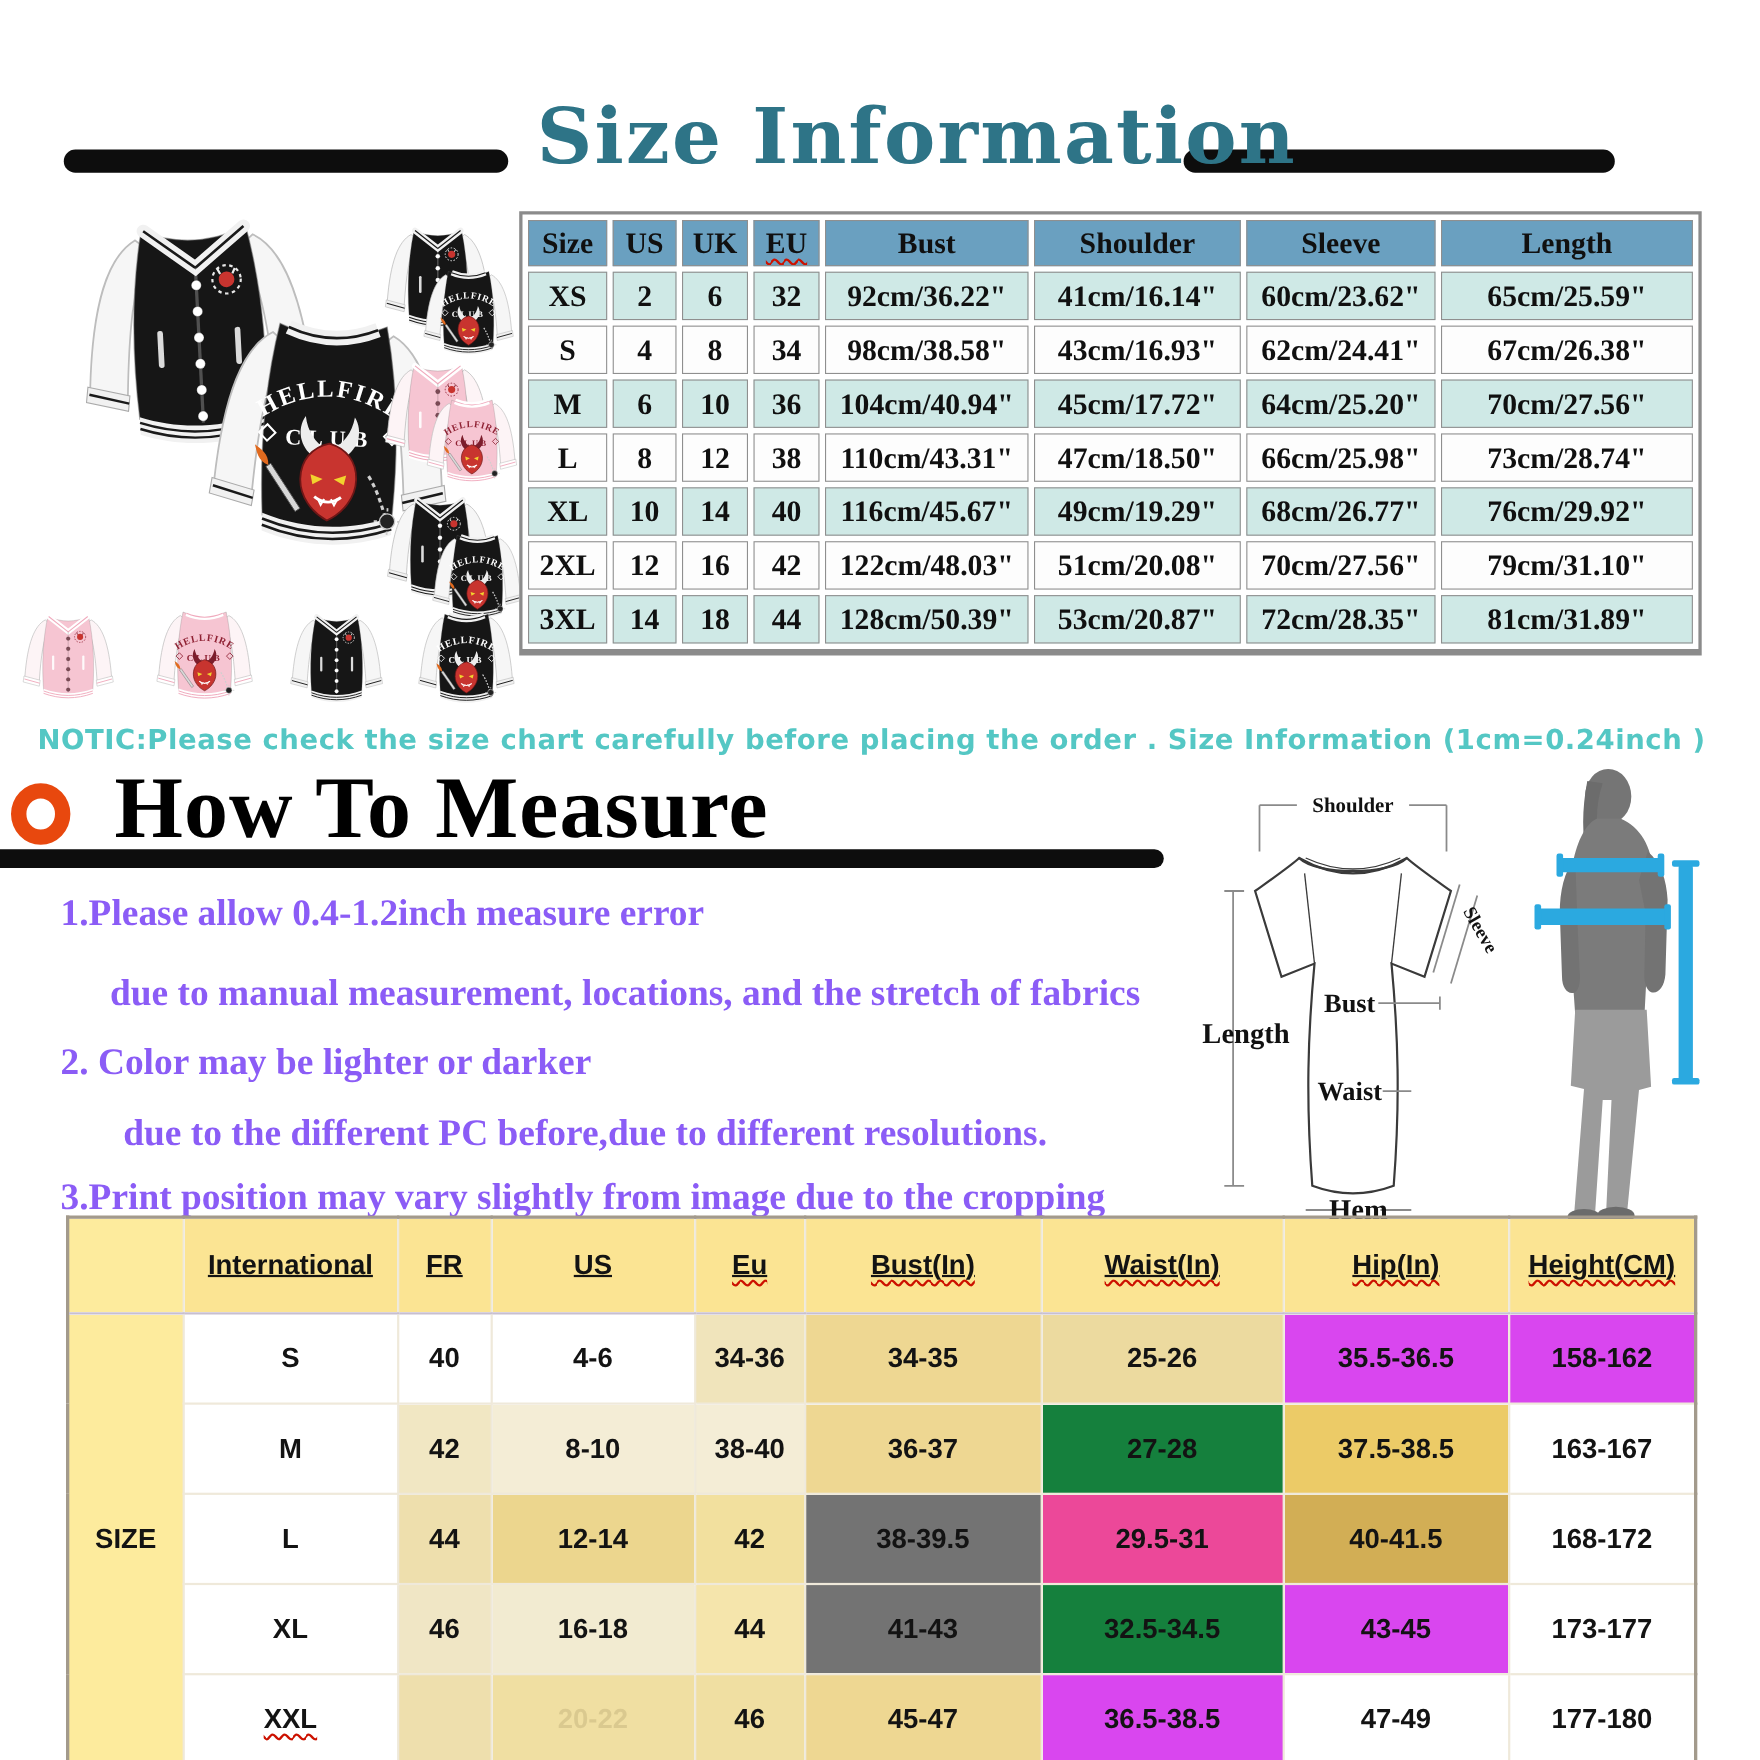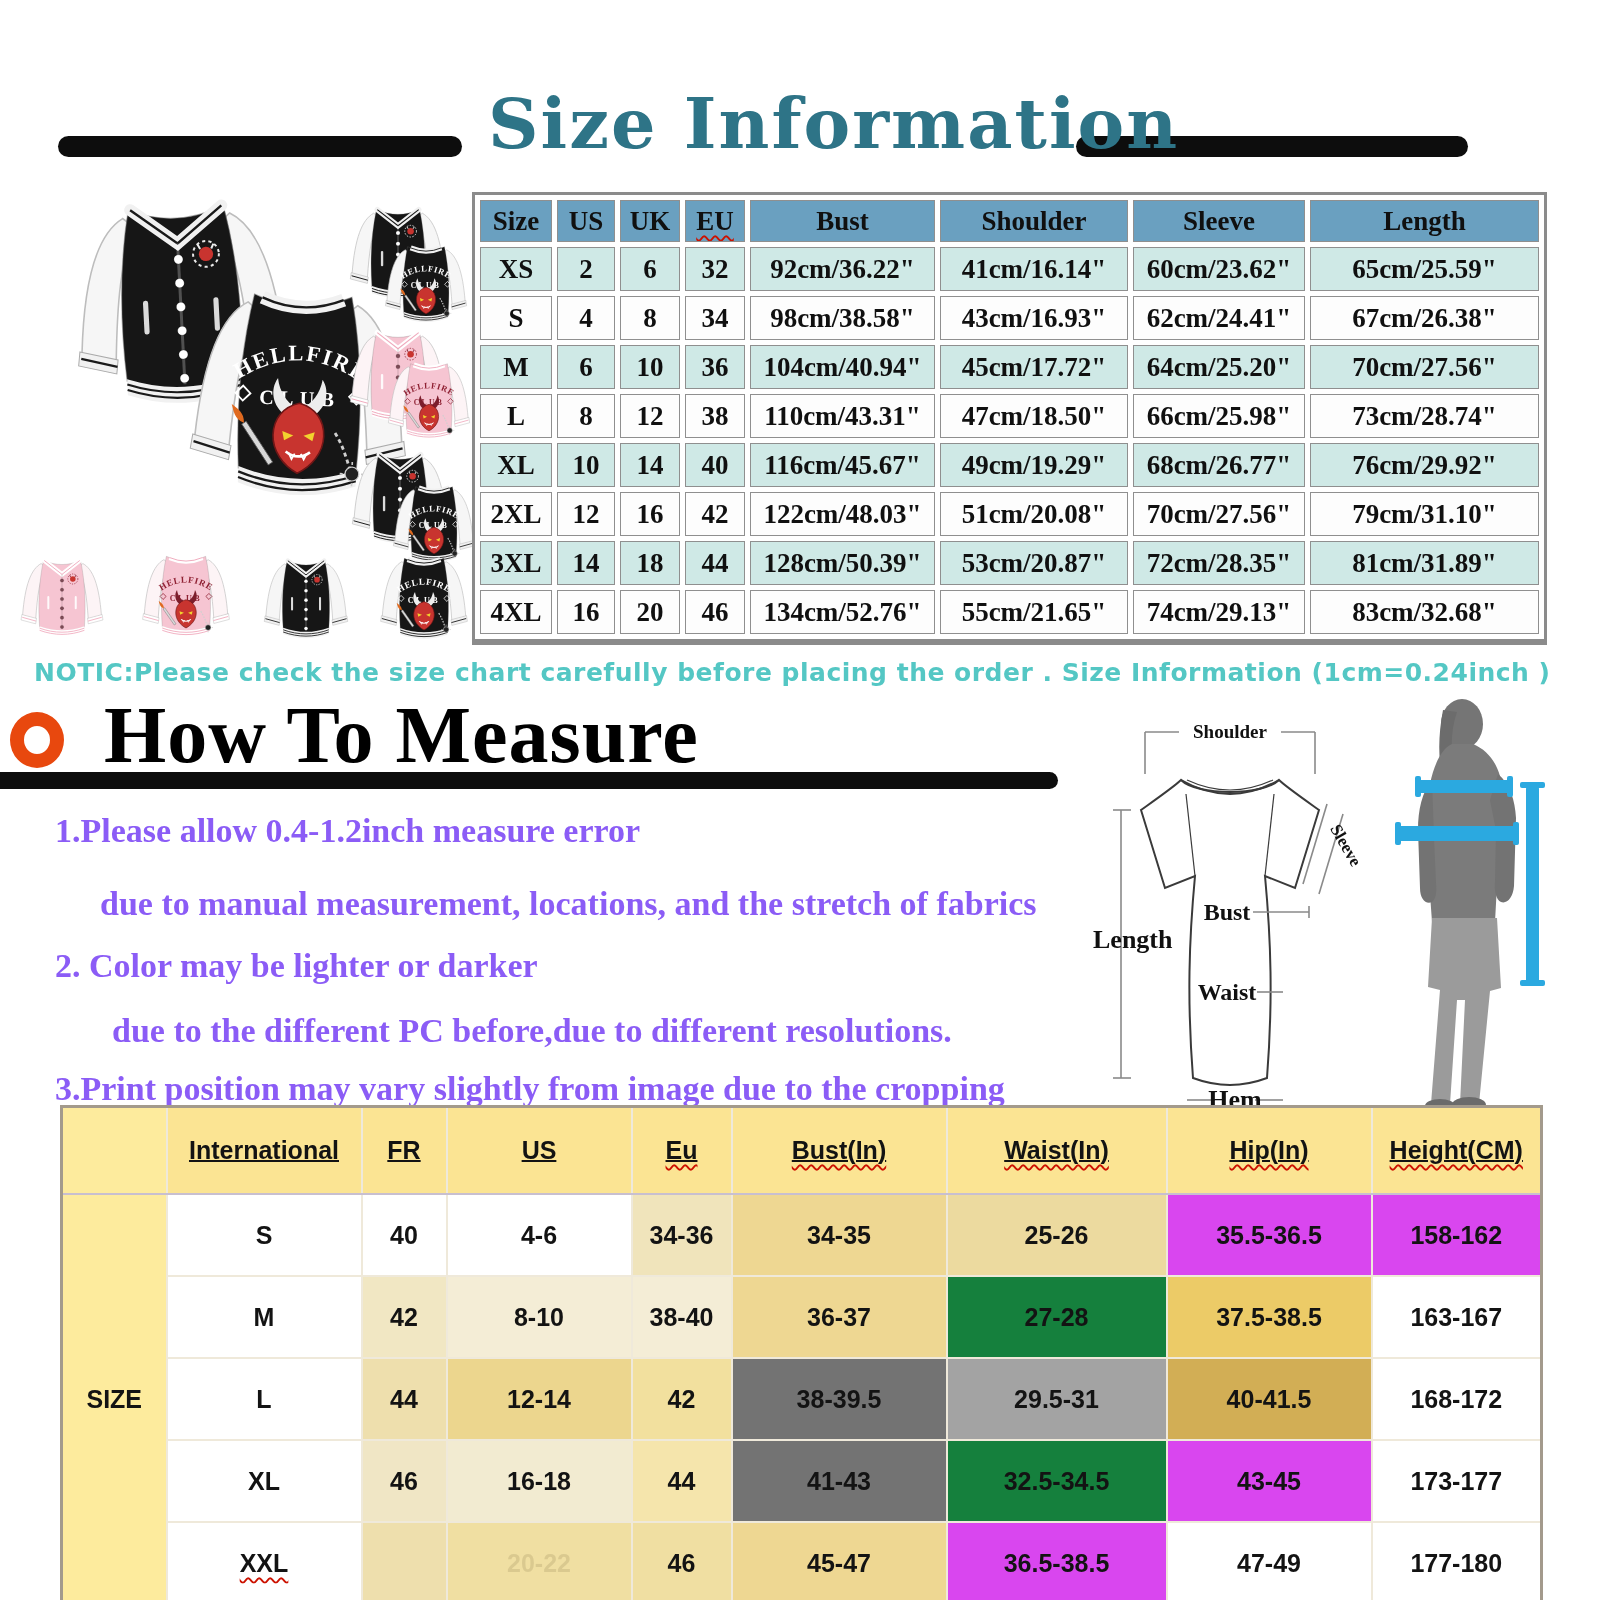--- a/index.html
+++ b/index.html
@@ -40,21 +40,21 @@
         padding:0;overflow:hidden;white-space:nowrap;}
   table.t2 th{background:#fbe493;height:85px;border-bottom:2px solid #c8bfd0;}
   table.t2 td{height:80px;}
   table.t2 .corner,table.t2 .sizecol{background:#fdeb9d;}
   .u{text-decoration:underline;text-decoration-thickness:2px;}
   .wavy{text-decoration:underline;text-decoration-style:wavy;text-decoration-color:#cc1100;
         text-decoration-thickness:2px;text-underline-offset:5px;}
   .faint{color:#8f8050;opacity:.22;}
   .w{background:#ffffff}.c1{background:#f4edd6}.c2{background:#f0e4bb}.c3{background:#eedfad}
   .c4{background:#eed792}.c5{background:#ecda9f}.c6{background:#d946ef}.c7{background:#eccb67}
-  .c8{background:#737373}.c9{background:#15803d}.c10{background:#a3a3a3}.c11{background:#d2ae55}
+  .c8{background:#737373}.c9{background:#15803d}.c10{background:#ec4899}.c11{background:#d2ae55}
   .c12{background:#f2e09e}.c13{background:#f5e5ac}.c14{background:#f1e7c3}.c15{background:#ecd68e}
   .c16{background:#f0e6c5}.c17{background:#f2ebd1}.c18{background:#f0dfa2}
 
   
   .diag-label{font-family:"Liberation Serif",serif;font-weight:bold;fill:#111;}
   .jacket{position:absolute;}
   .jacket svg{width:100%;height:100%;display:block;}
 </style>
 </head>
 <body>
@@ -595,30 +595,20 @@
     <tr class="alt">
           <td>3XL</td>
           <td>14</td>
           <td>18</td>
           <td>44</td>
           <td>128cm/50.39"</td>
           <td>53cm/20.87"</td>
           <td>72cm/28.35"</td>
           <td>81cm/31.89"</td>
         </tr>
-    <tr class="plain">
-          <td>4XL</td>
-          <td>16</td>
-          <td>20</td>
-          <td>46</td>
-          <td>134cm/52.76"</td>
-          <td>55cm/21.65"</td>
-          <td>74cm/29.13"</td>
-          <td>83cm/32.68"</td>
-        </tr>
   </tbody>
     </table>
 
   <div class="abs notice" style="left:34px;top:658px;">NOTIC:Please check the size chart carefully before placing the order . Size Information (1cm=0.24inch )</div>
 
   <div class="abs ring" style="left:10px;top:712px;"></div>
   <div class="abs htm-head" style="left:72px;top:690px;margin-left:32px;">How To Measure</div>
   <div class="abs htm-bar" style="left:0px;top:772px;width:1058px;"></div>
 
   <div class="abs note" style="left:55px;top:812px;">1.Please allow 0.4-1.2inch measure error</div>

